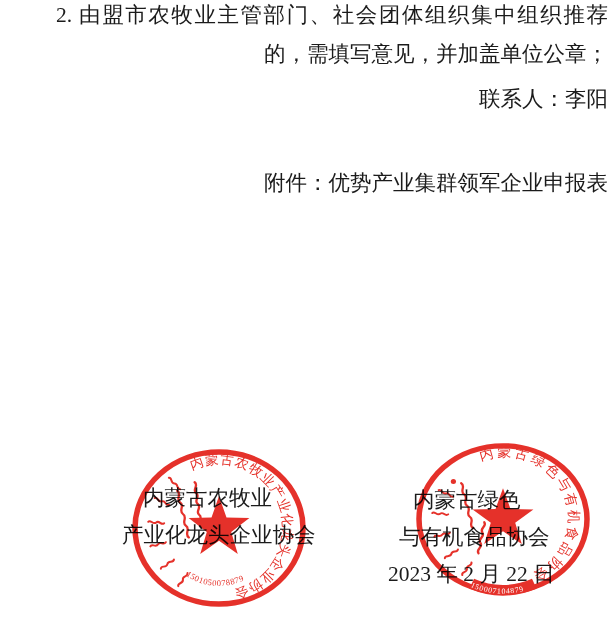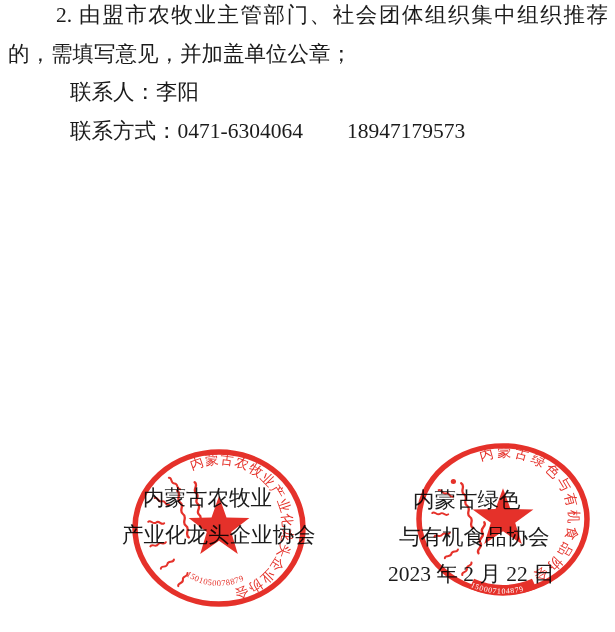--- a/index.html
+++ b/index.html
@@ -7,24 +7,24 @@
     width:615px;height:632px;position:relative;overflow:hidden;
     background:#ffffff;color:#1b1b1b;
     font-family:"Liberation Serif","DejaVu Serif",serif;
   }
   .page{position:absolute;inset:0;}
   .bodytext{
     position:absolute;left:8px;right:7px;top:-4px;
     font-size:21.5px;z-index:1;
   }
   .line{line-height:38.6px;}
-  .nowrap{white-space:nowrap;}
+  .nowrap{white-space:nowrap;text-align:right;}
   .j{text-align:justify;text-align-last:justify;}
   .ind2{padding-left:48px;}
-  .ind3{padding-left:62px;}
+  .ind3{padding-left:62px;margin-top:7px;}
   .spacer{height:38.6px;}
   .gap2{margin-left:44px;}
   .sig{
     position:absolute;font-size:21.5px;line-height:22px;
     white-space:nowrap;z-index:1;
   }
   .seal{
     position:absolute;z-index:2;
     mix-blend-mode:multiply;opacity:.93;
   }
@@ -33,24 +33,22 @@
 </style>
 </head>
 <body>
 
 <div class="page">
 
   <div class="bodytext">
     <div class="line j ind2">2. 由盟市农牧业主管部门、社会团体组织集中组织推荐</div>
     <div class="line nowrap">的，需填写意见，并加盖单位公章；</div>
     <div class="line nowrap ind3">联系人：李阳</div>
-    <div class="line nowrap ind3">
-      <span>联系方式：0471-6304064</span><span class="gap2">18947179573</span>
-    </div>
     <div class="spacer"></div>
+    <div class="line nowrap ind3">附件：优势产业集群领军企业申报表</div>
   </div>
 
   <div class="sig" style="left:143px;top:487px;">内蒙古农牧业</div>
   <div class="sig" style="left:122px;top:524px;">产业化龙头企业协会</div>
   <div class="sig" style="left:413px;top:489px;">内蒙古绿色</div>
   <div class="sig" style="left:399px;top:526px;">与有机食品协会</div>
   <div class="sig" style="left:388px;top:563px;">2023 年 2 月 22 日</div>
 
   <svg class="seal" style="left:129px;top:446px;width:180px;height:164px;" viewBox="0 0 180 164">
     <defs>

